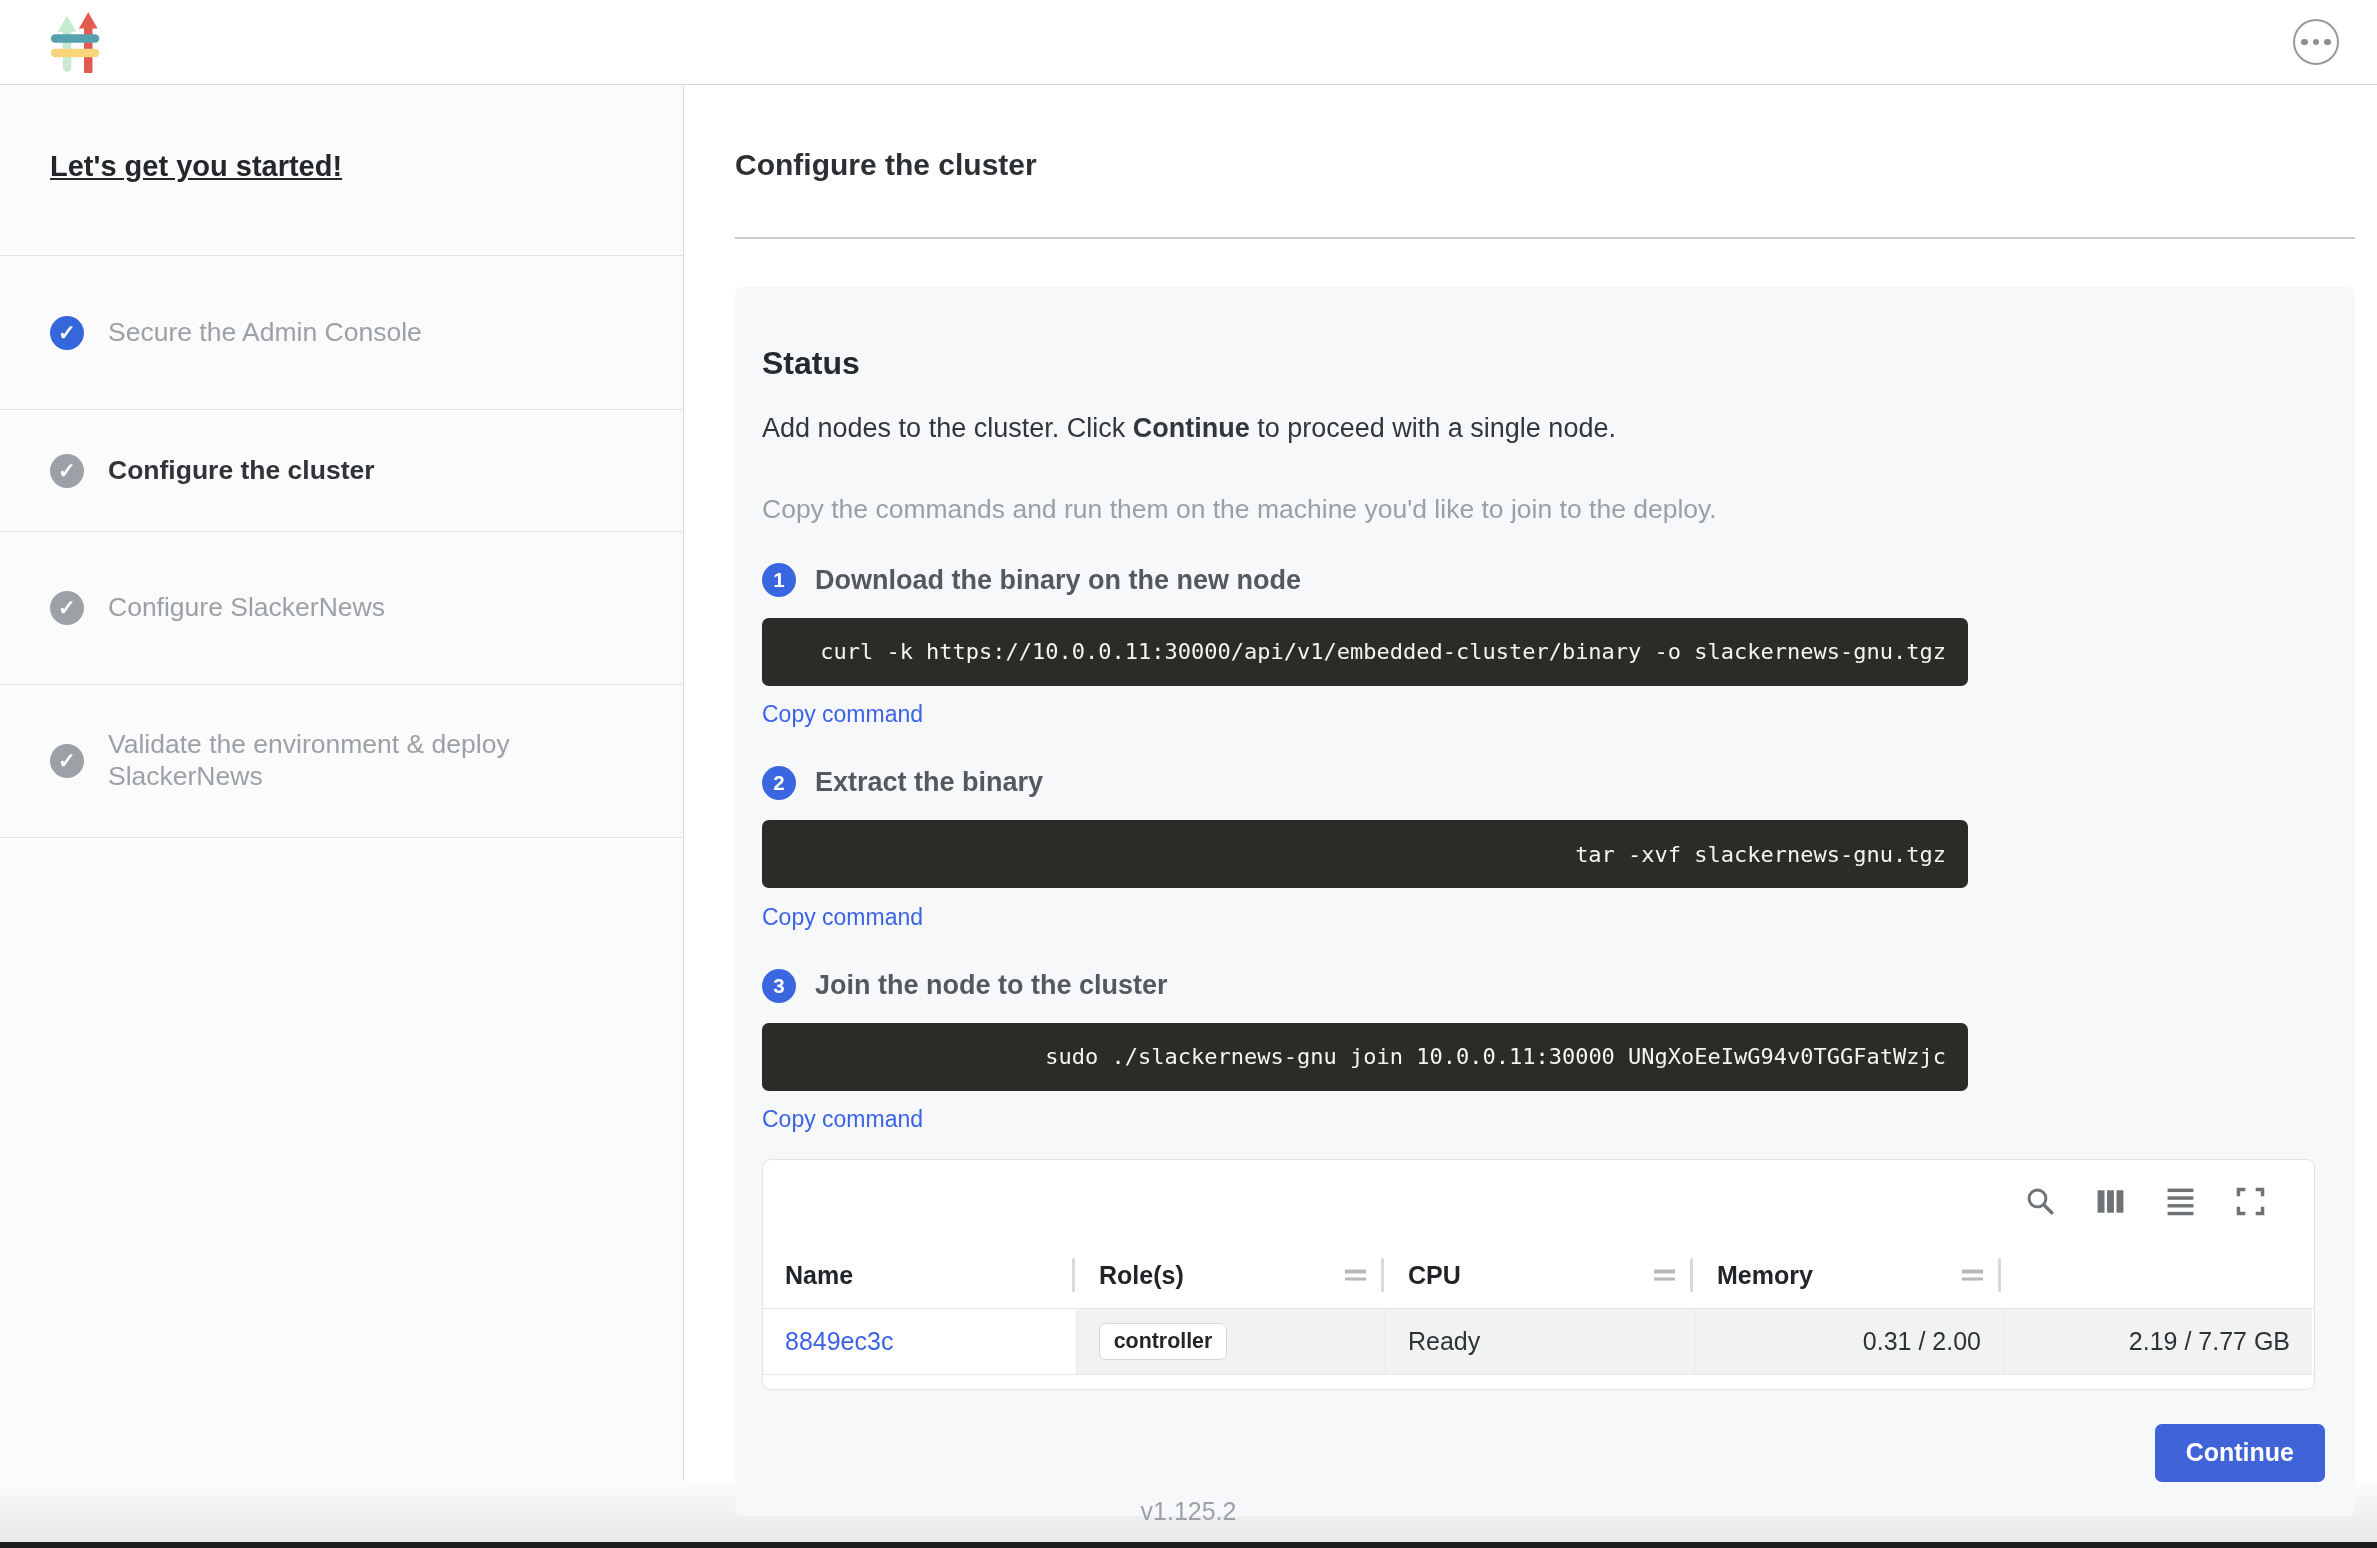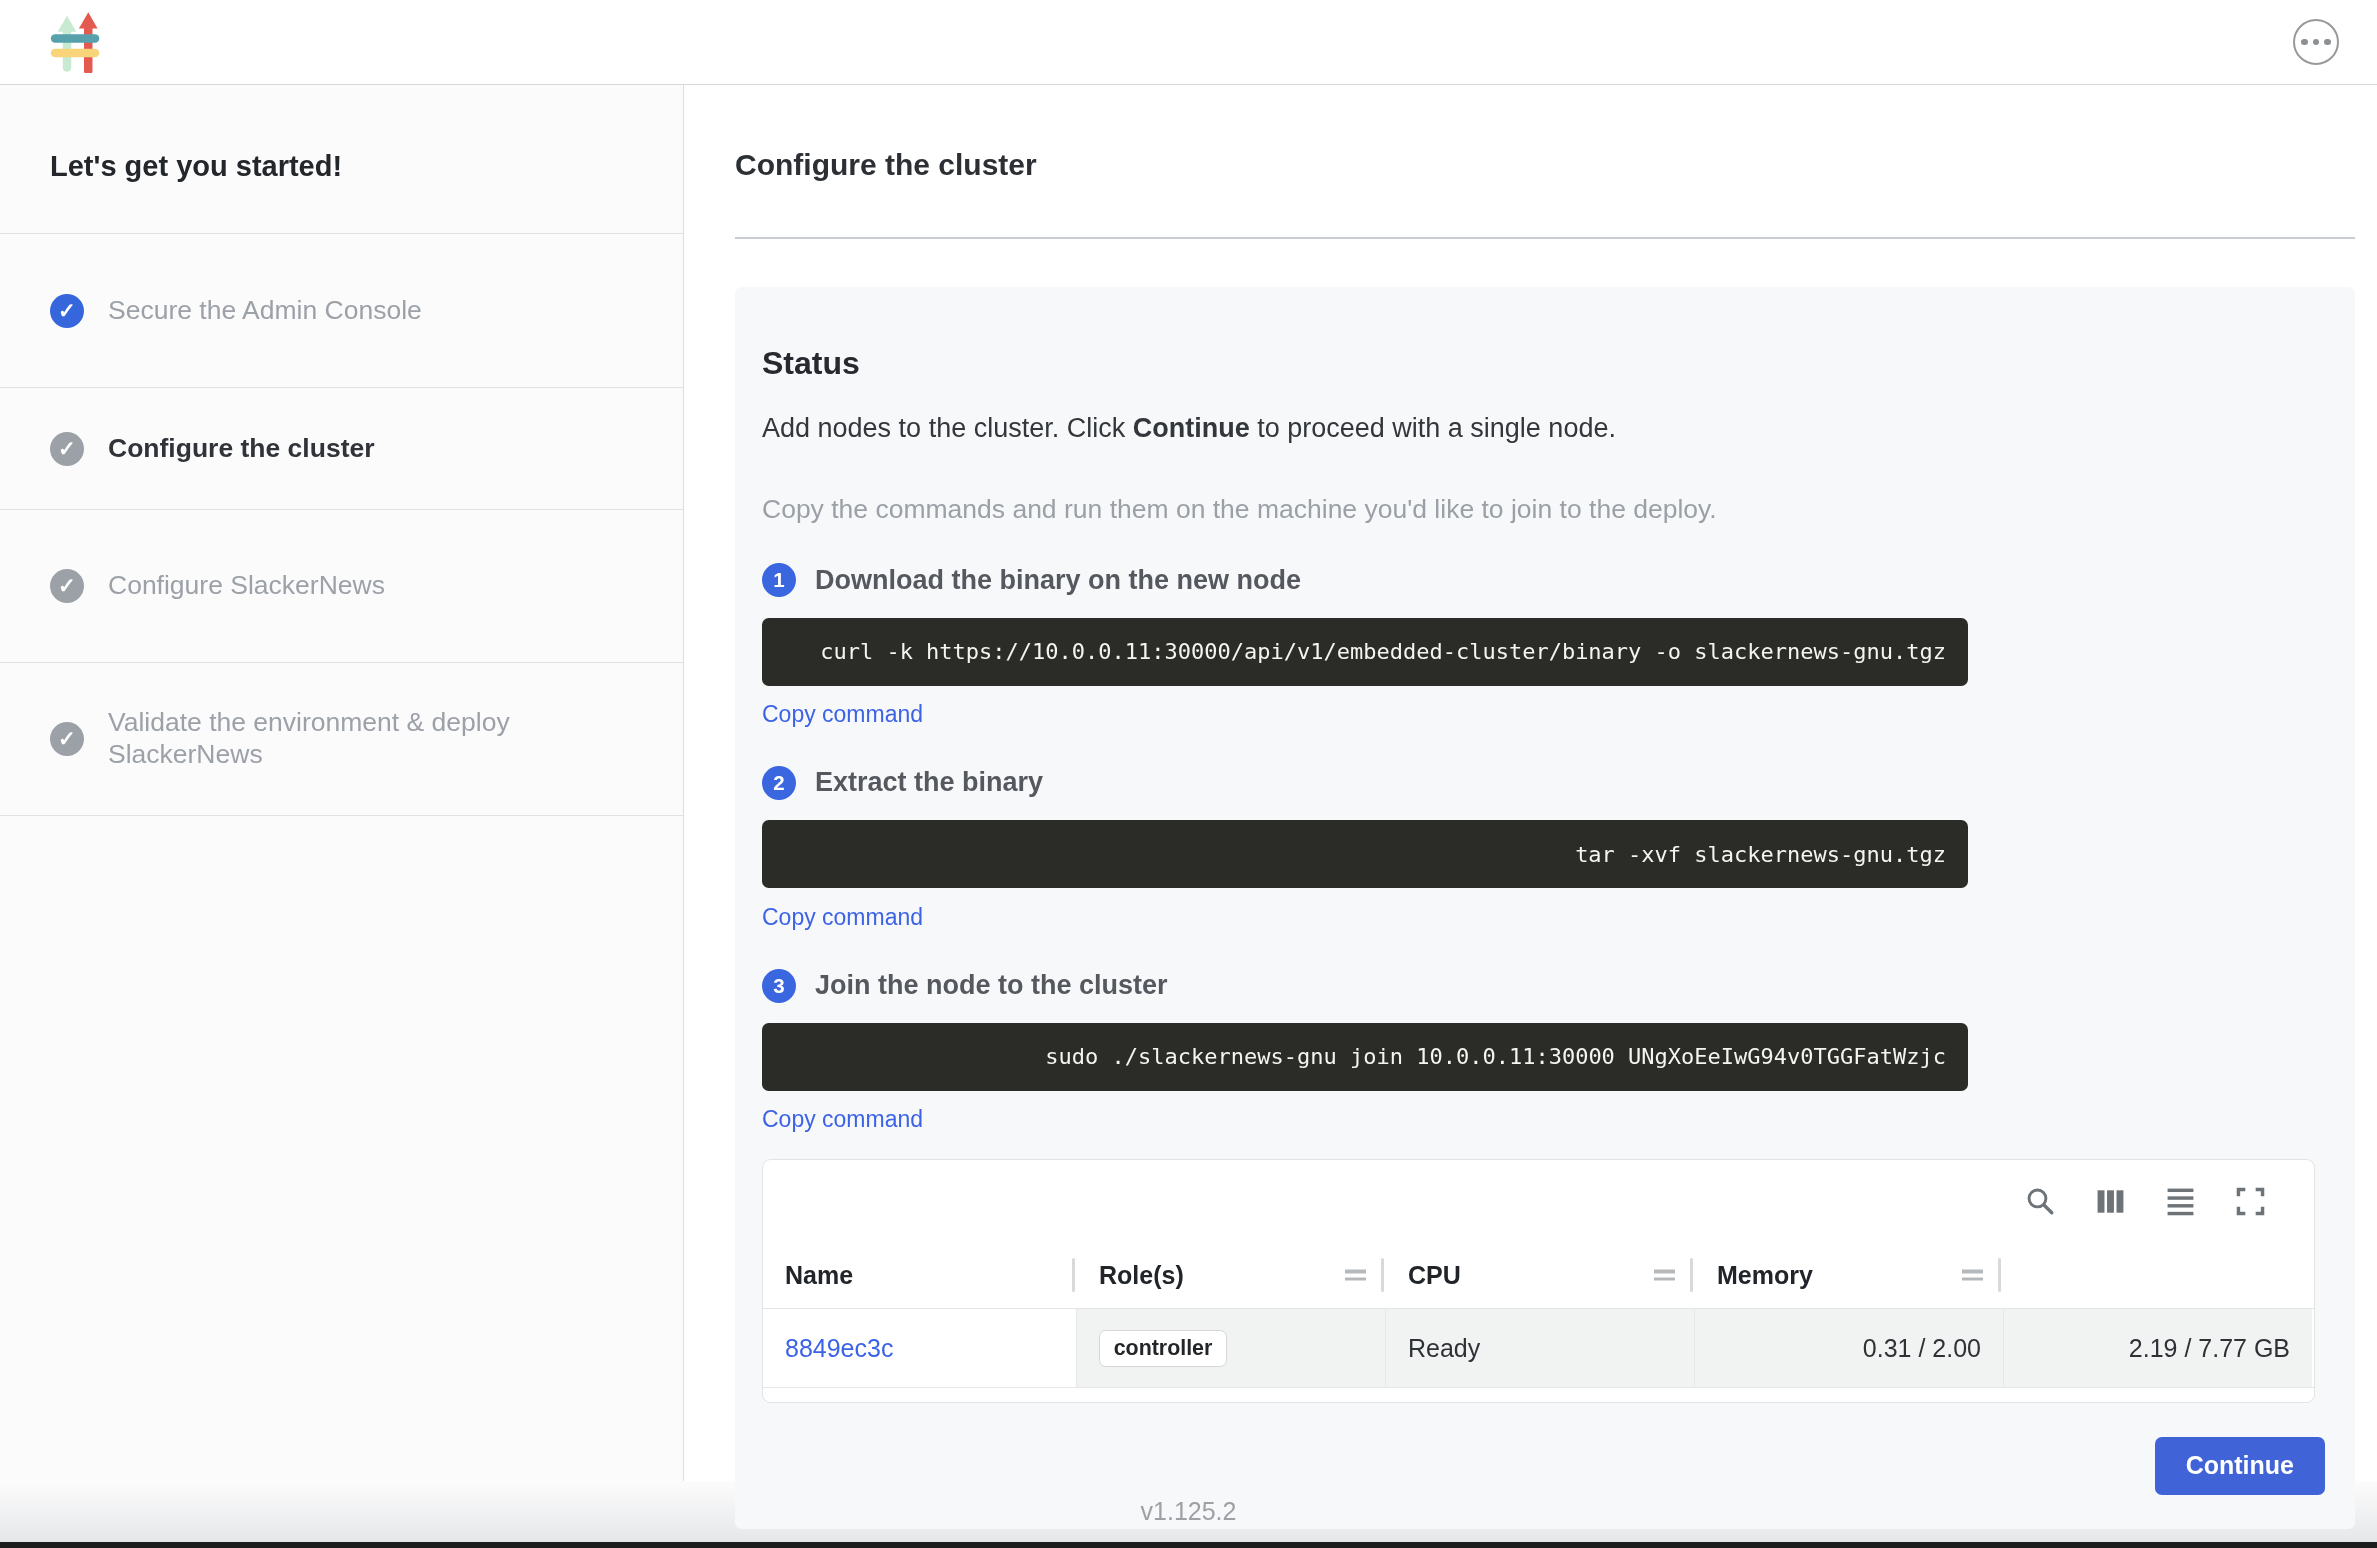--- a/index.html
+++ b/index.html
@@ -28,23 +28,24 @@
   .more-btn i { width: 6.8px; height: 6.8px; border-radius: 50%; background: #8d9093; display: block; }
 
   
   .layout { display: flex; height: 1396px; }
 
   .sidebar {
     width: 684px; flex: 0 0 684px; background: #fbfbfc;
     border-right: 1.7px solid #dcdee0;
   }
   .sidebar-title {
-    padding: 65px 50px 50px 50px;
+    padding: 65px 50px 72px 50px;
     font-size: 29px; font-weight: bold; color: #23262a;
     border-bottom: 1.7px solid #e0e2e4;
+    text-decoration: underline;
   }
   .sb-step {
     display: flex; align-items: center; gap: 24px;
     padding: 0 50px; border-bottom: 1.7px solid #e0e2e4;
   }
   .sb-step.h1x { height: 154px; }
   .sb-step.h2x { height: 122px; }
   .sb-step.h3x { height: 153px; }
   .sb-step.h4x { height: 153px; }
   .check {
@@ -108,21 +109,21 @@
     width: 3.4px; height: 34px; border-radius: 2.6px; background: #d7d9db;
   }
   .eq { position: absolute; right: 20.5px; top: 50%; transform: translateY(-50%);
         width: 20.5px; height: 11px; cursor: pointer; }
   .eq::before, .eq::after {
     content: ""; position: absolute; left: 0; width: 20.5px; height: 3.4px; background: #b6b9bc;
   }
   .eq::before { top: 0; } .eq::after { bottom: 0; }
   .w0 { width: 314px; } .w1 { width: 309px; } .w2 { width: 309px; }
   .w3 { width: 309px; } .w4 { width: 308px; }
-  .trow { display: flex; height: 79px; border-bottom: 1.7px solid #e6e7e9; }
+  .trow { display: flex; height: 66px; border-bottom: 1.7px solid #e6e7e9; }
   .td {
     display: flex; align-items: center; padding: 0 22px;
     font-size: 25px; color: #2e3237; background: #f1f2f2;
     border-right: 1.7px solid #e6e7e9;
   }
   .td.name-cell { background: #ffffff; }
   .td.num-cell { justify-content: flex-end; }
   .td:last-child { border-right: none; }
   .name-link { color: #3c63e6; text-decoration: none; cursor: pointer; }
   .chip {

